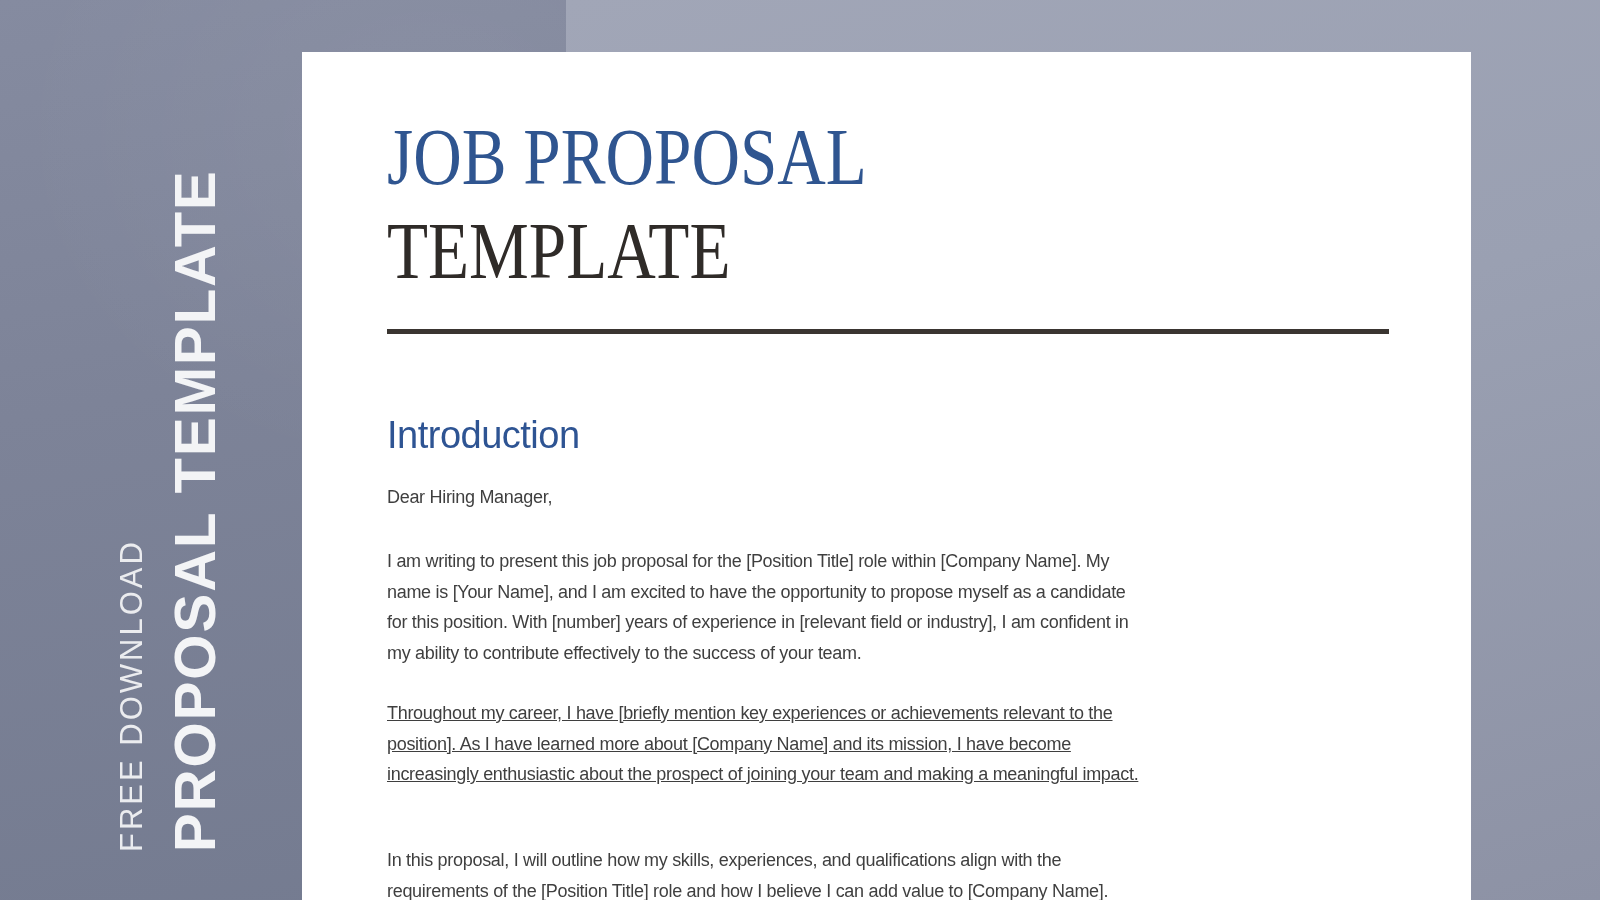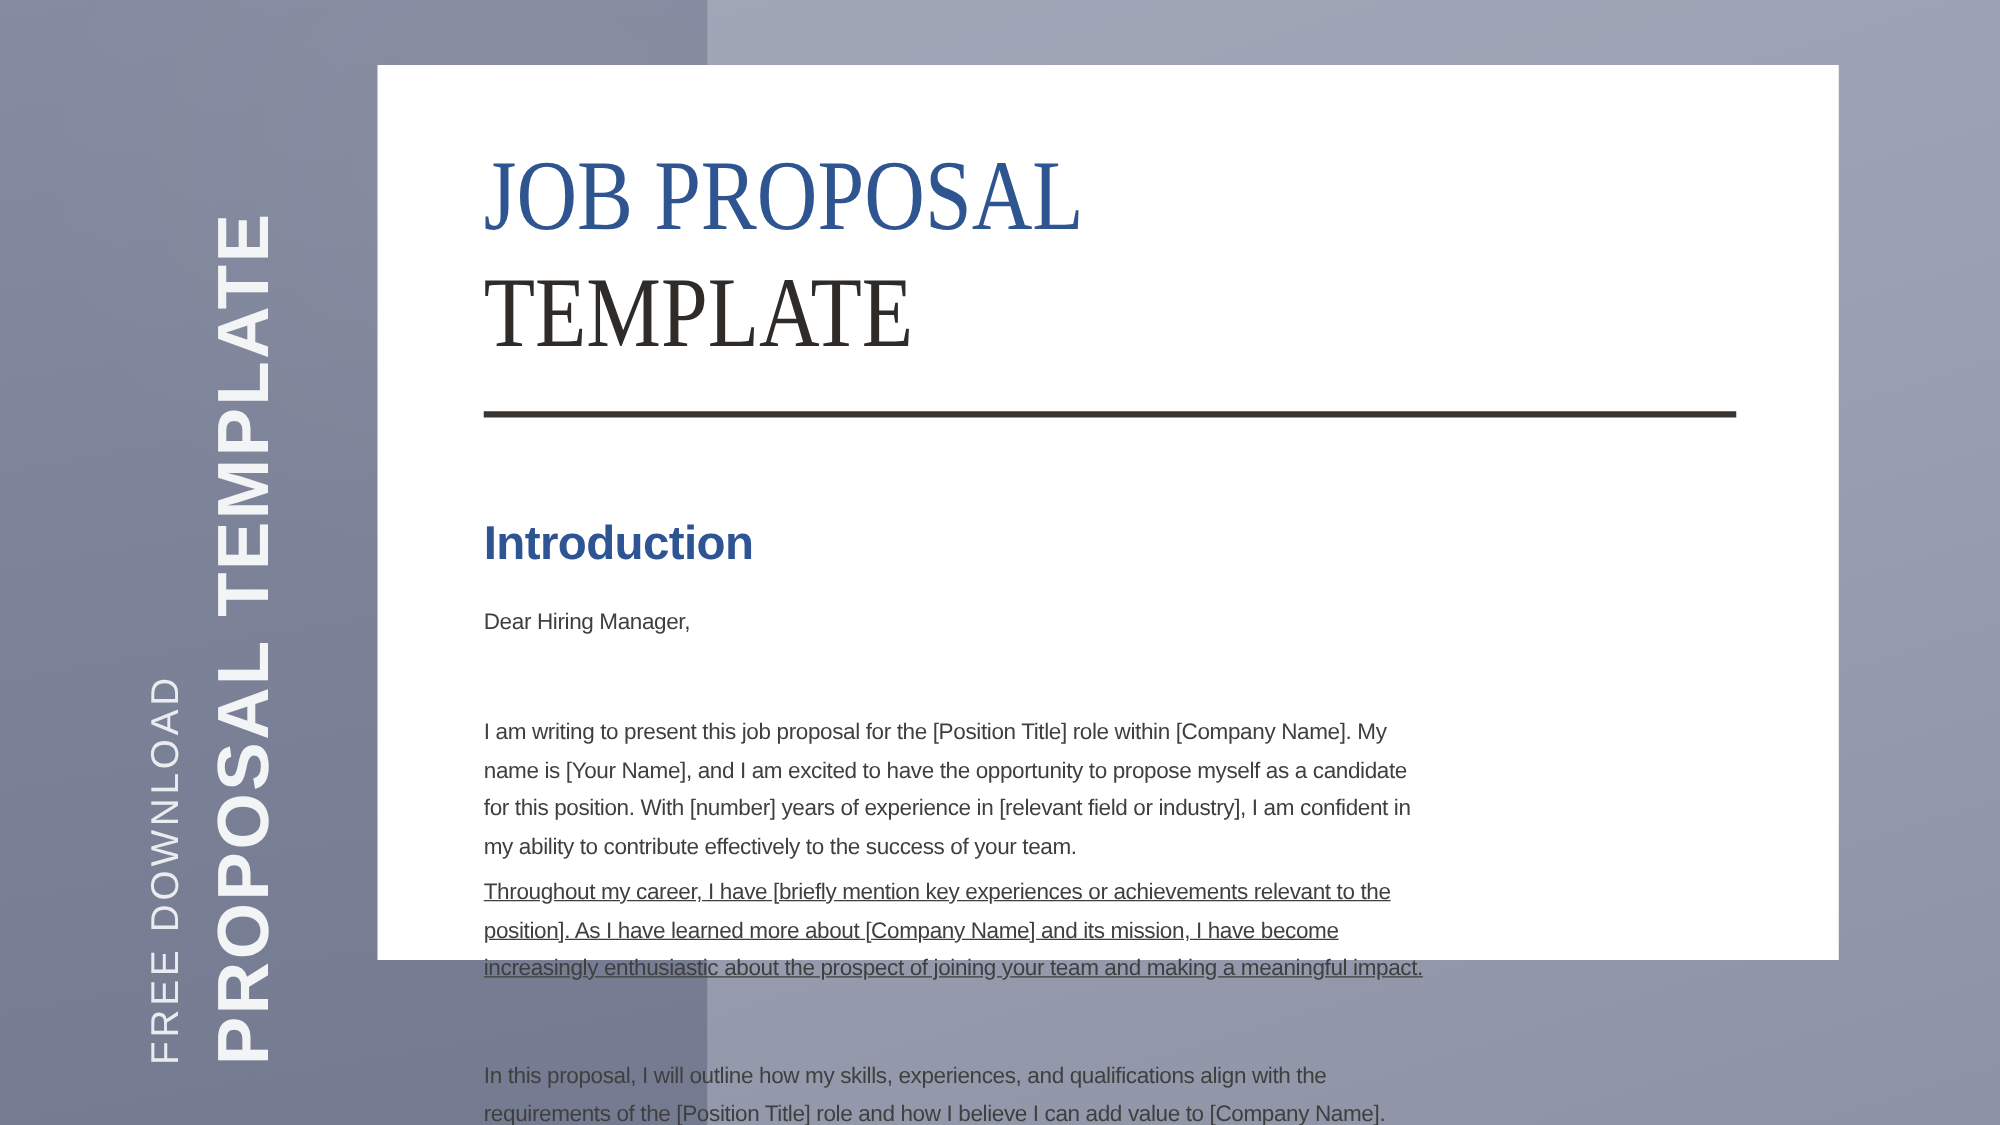--- a/index.html
+++ b/index.html
@@ -29,47 +29,47 @@
     color:#f3f4f6;white-space:nowrap;
   }
   .v-label-small{
     position:absolute;left:152px;top:812px;width:270px;height:40px;
     transform-origin:0 100%;transform:rotate(-90deg);
     font-size:31px;line-height:40px;letter-spacing:3px;
     color:rgba(255,255,255,0.85);white-space:nowrap;
   }
   
   .page{
-    position:absolute;left:302px;top:52px;width:1169px;height:716px;
+    position:absolute;left:302px;top:52px;width:1169px;height:848px;
     background:#ffffff;
   }
   .title-line{
     position:absolute;left:85px;
     font-family:"Liberation Serif", serif;
     font-size:80px;line-height:1;white-space:nowrap;
     transform:scaleX(0.84);transform-origin:0 0;
   }
   .title-blue{top:65px;color:#2f5590;}
   .title-dark{top:159px;color:#2f2b28;}
   .rule{
     position:absolute;left:85px;top:277px;width:1002px;height:5px;
     background:#3a3531;
   }
   .section-heading{
     position:absolute;left:85px;top:364px;
-    font-size:38px;font-weight:bold;letter-spacing:-0.5px;
+    font-size:38px;font-weight:normal;letter-spacing:-0.5px;
     color:#2e5493;white-space:nowrap;line-height:1;
   }
   .body-text{
     position:absolute;left:85px;width:1085px;
     font-size:18px;line-height:30.5px;letter-spacing:-0.3px;
     color:#3f3f3f;white-space:pre-line;
   }
   .salutation{top:430px;}
-  .para-1{top:518px;}
+  .para-1{top:494px;}
   .para-2{top:646px;text-decoration:underline;}
   .para-3{top:793px;}
 </style>
 </head>
 <body>
 
 <div class="bg-left"></div>
 <div class="bg-right"></div>
 
 <div class="v-label-big">PROPOSAL TEMPLATE</div>

